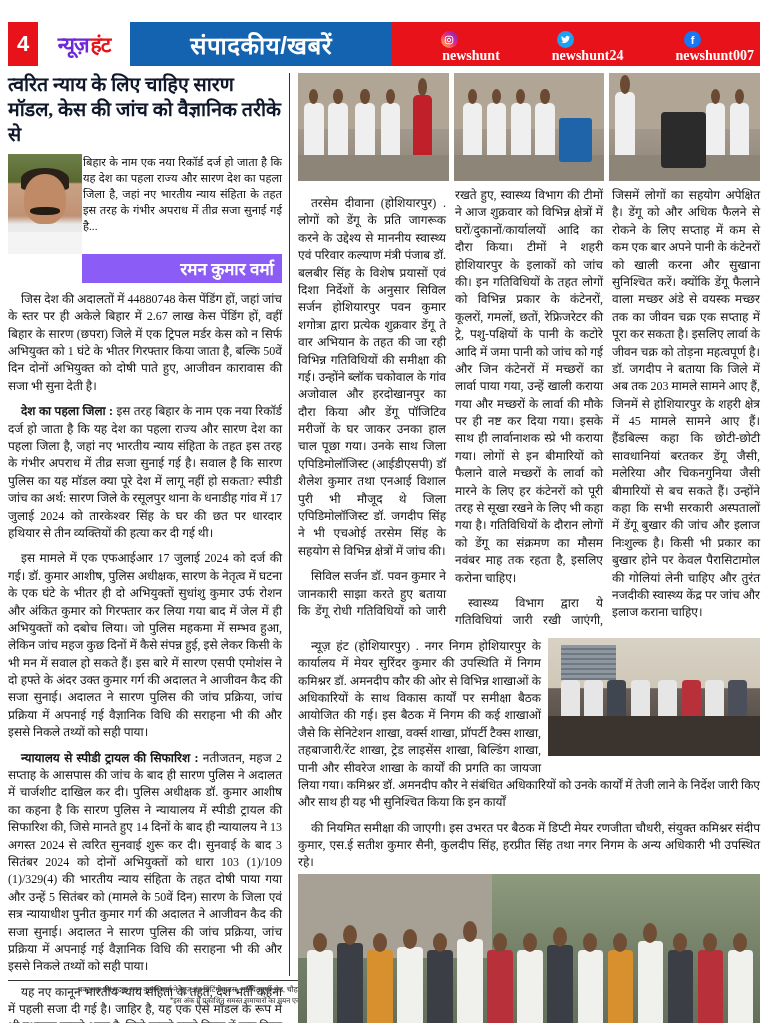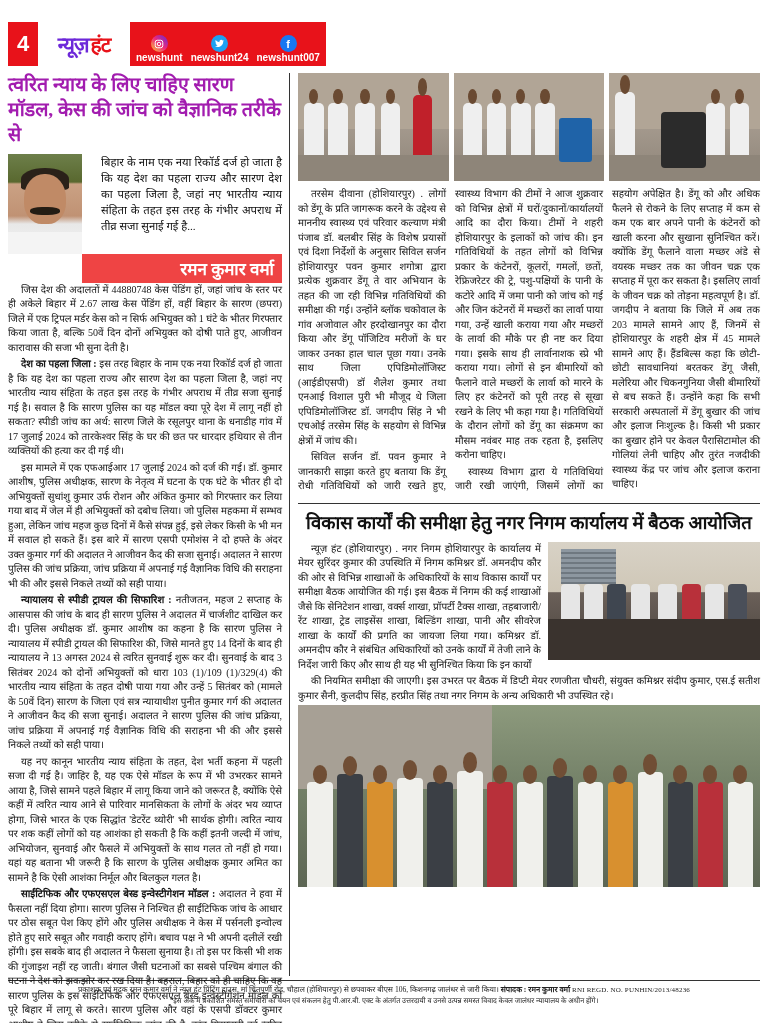--- a/index.html
+++ b/index.html
@@ -59,57 +59,57 @@
   }
   .social .glyph{
     width:17px;height:17px;border-radius:50%;
     display:flex;align-items:center;justify-content:center;
     font-size:11px;color:#fff;font-family:"Liberation Sans",sans-serif;font-weight:bold;
   }
   .glyph.ig{background:linear-gradient(45deg,#f9ce34,#ee2a7b,#6228d7);}
   .glyph.tw{background:#1da1f2;}
   .glyph.fb{background:#1877f2;}
   .social .handle{
-    font-family:Liberation Sans, sans-serif;
-    font-size:10px;font-weight:bold;line-height:1;
+    font-family:Liberation Serif, serif;
+    font-size:14px;font-weight:bold;line-height:1;margin-left:44px;
   }
 
   
   .body-grid{
     display:flex;margin-top:7px;height:903px;
   }
   .left-col{
     width:282px;flex:0 0 282px;
     border-right:1.2px solid #333;
     padding-right:7px;box-sizing:border-box;
   }
   .right-col{
     flex:1;padding-left:8px;box-sizing:border-box;
   }
 
   
   .hl-left{
     font-family:"Liberation Serif",serif;
     font-weight:bold;font-size:19.5px;line-height:1.28;
-    color:#a21caf;margin:0 0 6px 0;text-align:left;
+    color:#0f172a;margin:0 0 6px 0;text-align:left;
   }
   .hl-main{
     font-family:"Liberation Serif",serif;
     font-weight:bold;font-size:22px;line-height:1.3;
     text-align:center;margin:0 0 7px 0;color:#111;
   }
   .hl-sub{
     font-family:"Liberation Serif",serif;
     font-weight:bold;font-size:18.5px;line-height:1.3;
     text-align:center;margin:9px 0 7px 0;color:#111;
     border-top:1.2px solid #333;padding-top:7px;
   }
 
   
-  .editor-wrap{display:flex;gap:19px;align-items:flex-start;}
+  .editor-wrap{display:flex;gap:1px;align-items:flex-start;}
   .editor-photo{
     width:74px;height:100px;flex:0 0 74px;
     background:linear-gradient(#6d7f4a 0%,#59682f 28%,#caa184 30%,#c09274 62%,#e8e8e8 70%,#f2f2f2 100%);
     position:relative;overflow:hidden;
   }
   .editor-photo .face{
     position:absolute;left:16px;top:20px;width:42px;height:50px;
     background:#c08a66;border-radius:48% 48% 42% 42%;
   }
   .editor-photo .hair{
@@ -120,34 +120,34 @@
     position:absolute;left:22px;top:53px;width:30px;height:8px;
     background:#241c13;border-radius:40%;
   }
   .editor-photo .shirt{
     position:absolute;left:0;bottom:0;width:74px;height:22px;background:#f4f4f4;
   }
   .editor-lede{
     flex:1;font-size:11.3px;line-height:1.42;text-align:justify;
   }
   .editor-name{
-    background:#ef4444;color:#fff;
+    background:#8b5cf6;color:#fff;
     text-align:right;padding:3px 8px;
     font-weight:bold;font-size:17px;
     font-family:"Liberation Serif",serif;
     margin-left:74px;
   }
   .editor-role{
     text-align:right;font-size:9.5px;margin:2px 0 5px 0;color:#222;
   }
 
   
   .para{
-    font-size:10px;line-height:1.45;text-align:justify;
-    text-indent:13px;margin:0 0 2px 0;color:#151515;
+    font-size:12px;line-height:1.45;text-align:justify;
+    text-indent:13px;margin:8px 0 2px 0;color:#151515;
     hyphens:auto;
   }
   .para b{font-weight:bold;}
   .cols3{column-count:3;column-gap:9px;}
 
   
   .photo-strip{display:flex;gap:5px;margin:0 0 6px 0;}
   .ph{flex:1;height:108px;position:relative;overflow:hidden;background:#9aa3a8;}
   .ph .sky{position:absolute;inset:0;background:linear-gradient(#b9aea2,#8e8478);}
   .ph .wall{position:absolute;left:0;top:0;width:100%;height:52%;background:#b1a596;}
@@ -194,20 +194,21 @@
 <body>
 
 <div class="page">
 
   <div class="masthead">
     <div class="page-num">4</div>
     <div class="brand">
       <span class="b1">न्यूज़</span>
       <span class="b2">हंट</span>
     </div>
+    <div class="section-title">संपादकीय/खबरें</div>
     <div class="socials">
       <div class="social">
         <span class="glyph ig">
           <svg width="10" height="10" viewBox="0 0 24 24" fill="none" stroke="#fff" stroke-width="2.4">
             <rect x="3" y="3" width="18" height="18" rx="5"></rect>
               <circle cx="12" cy="12" r="4.2"></circle>
           </svg>
         </span>
         <span class="handle">newshunt</span>
       </div>
@@ -282,21 +283,20 @@
             <div class="p" style="left:80%"></div>
           <div class="tank"></div>
         </div>
       </div>
       <div class="cols3">
         <p class="para">तरसेम दीवाना (होशियारपुर) . लोगों को डेंगू के प्रति जागरूक करने के उद्देश्य से माननीय स्वास्थ्य एवं परिवार कल्याण मंत्री पंजाब डॉ. बलबीर सिंह के विशेष प्रयासों एवं दिशा निर्देशों के अनुसार सिविल सर्जन होशियारपुर पवन कुमार शगोत्रा द्वारा प्रत्येक शुक्रवार डेंगू ते वार अभियान के तहत की जा रही विभिन्न गतिविधियों की समीक्षा की गई। उन्होंने ब्लॉक चकोवाल के गांव अजोवाल और हरदोखानपुर का दौरा किया और डेंगू पॉजिटिव मरीजों के घर जाकर उनका हाल चाल पूछा गया। उनके साथ जिला एपिडिमोलॉजिस्ट (आईडीएसपी) डॉ शैलेश कुमार तथा एनआई विशाल पुरी भी मौजूद थे जिला एपिडिमोलॉजिस्ट डॉ. जगदीप सिंह ने भी एचओई तरसेम सिंह के सहयोग से विभिन्न क्षेत्रों में जांच की।</p>
         <p class="para">सिविल सर्जन डॉ. पवन कुमार ने जानकारी साझा करते हुए बताया कि डेंगू रोधी गतिविधियों को जारी रखते हुए, स्वास्थ्य विभाग की टीमों ने आज शुक्रवार को विभिन्न क्षेत्रों में घरों/दुकानों/कार्यालयों आदि का दौरा किया। टीमों ने शहरी होशियारपुर के इलाकों को जांच की। इन गतिविधियों के तहत लोगों को विभिन्न प्रकार के कंटेनरों, कूलरों, गमलों, छतों, रेफ्रिजरेटर की ट्रे, पशु-पक्षियों के पानी के कटोरे आदि में जमा पानी को जांच को गई और जिन कंटेनरों में मच्छरों का लार्वा पाया गया, उन्हें खाली कराया गया और मच्छरों के लार्वा की मौके पर ही नष्ट कर दिया गया। इसके साथ ही लार्वानाशक स्प्रे भी कराया गया। लोगों से इन बीमारियों को फैलाने वाले मच्छरों के लार्वा को मारने के लिए हर कंटेनरों को पूरी तरह से सूखा रखने के लिए भी कहा गया है। गतिविधियों के दौरान लोगों को डेंगू का संक्रमण का मौसम नवंबर माह तक रहता है, इसलिए करोना चाहिए।</p>
         <p class="para">स्वास्थ्य विभाग द्वारा ये गतिविधियां जारी रखी जाएंगी, जिसमें लोगों का सहयोग अपेक्षित है। डेंगू को और अधिक फैलने से रोकने के लिए सप्ताह में कम से कम एक बार अपने पानी के कंटेनरों को खाली करना और सुखाना सुनिश्चित करें। क्योंकि डेंगू फैलाने वाला मच्छर अंडे से वयस्क मच्छर तक का जीवन चक्र एक सप्ताह में पूरा कर सकता है। इसलिए लार्वा के जीवन चक्र को तोड़ना महत्वपूर्ण है। डॉ. जगदीप ने बताया कि जिले में अब तक 203 मामले सामने आए हैं, जिनमें से होशियारपुर के शहरी क्षेत्र में 45 मामले सामने आए हैं। हैंडबिल्स कहा कि छोटी-छोटी सावधानियां बरतकर डेंगू जैसी, मलेरिया और चिकनगुनिया जैसी बीमारियों से बच सकते हैं। उन्होंने कहा कि सभी सरकारी अस्पतालों में डेंगू बुखार की जांच और इलाज निःशुल्क है। किसी भी प्रकार का बुखार होने पर केवल पैरासिटामोल की गोलियां लेनी चाहिए और तुरंत नजदीकी स्वास्थ्य केंद्र पर जांच और इलाज कराना चाहिए।</p>
       </div>
 
-      <h2 class="hl-sub">विकास कार्यों की समीक्षा हेतु नगर निगम कार्यालय में बैठक आयोजित</h2>
       <div>
         <div class="photo-meeting">
           <div class="wallm"></div>
             <div class="blind"></div>
           <div class="pm" style="left:6%"></div>
             <div class="pm" style="left:17%"></div>
           <div class="pm" style="left:28%;background:#3f4650"></div>
             <div class="pm" style="left:39%"></div>
           <div class="pm" style="left:52%"></div>
             <div class="pm" style="left:63%;background:#b8303a"></div>

